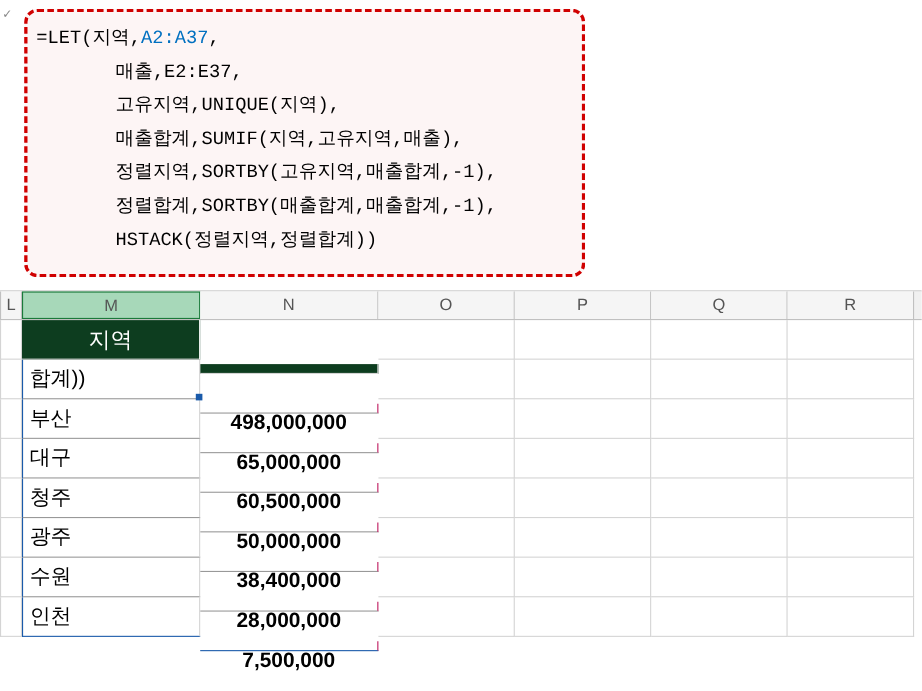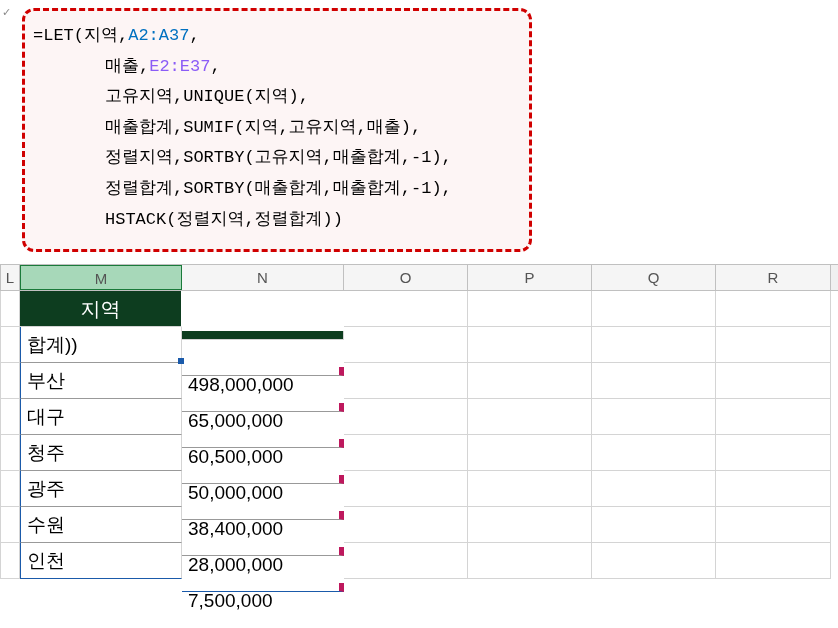--- a/index.html
+++ b/index.html
@@ -37,21 +37,21 @@
       font-size: 17px;
       line-height: 1.8;
       color: #333;
     }
     .formula-line {
       white-space: pre;
       font-family: Liberation Mono, monospace;
     }
     .fn-black { color: #000; }
     .fn-ref-blue { color: #0070c0; }
-    .fn-ref-red { color: #8b5cf6; }
+    .fn-ref-red { color: #000000; }
     .indent { padding-left: 72px; }
     
     .spreadsheet-area {
       position: relative;
     }
     .col-headers {
       display: flex;
       border-bottom: 1px solid #c0c0c0;
       background: #f0f0f0;
       height: 26px;
@@ -103,23 +103,24 @@
     }
     .table-header-cell.last {
       border-right: 1px solid #d4d4d4;
     }
     .data-cell-left {
       text-align: left;
       border-bottom: 1px solid #999;
       border-left: 1px solid #1a5aaa;
     }
     .data-cell-right {
-      text-align: left;
+      text-align: center;
       border-bottom: 1px solid #999;
-      border-right: 5px solid #be185d;
+      border-right: 1px solid #be185d;
+      font-weight: bold;
     }
     .data-row-last .data-cell-left,
     .data-row-last .data-cell-right {
       border-bottom: 1px solid #1a5aaa;
     }
     .active-cell-marker {
       position: absolute;
       left: 178px;
       top: 67px;
       width: 6px;

